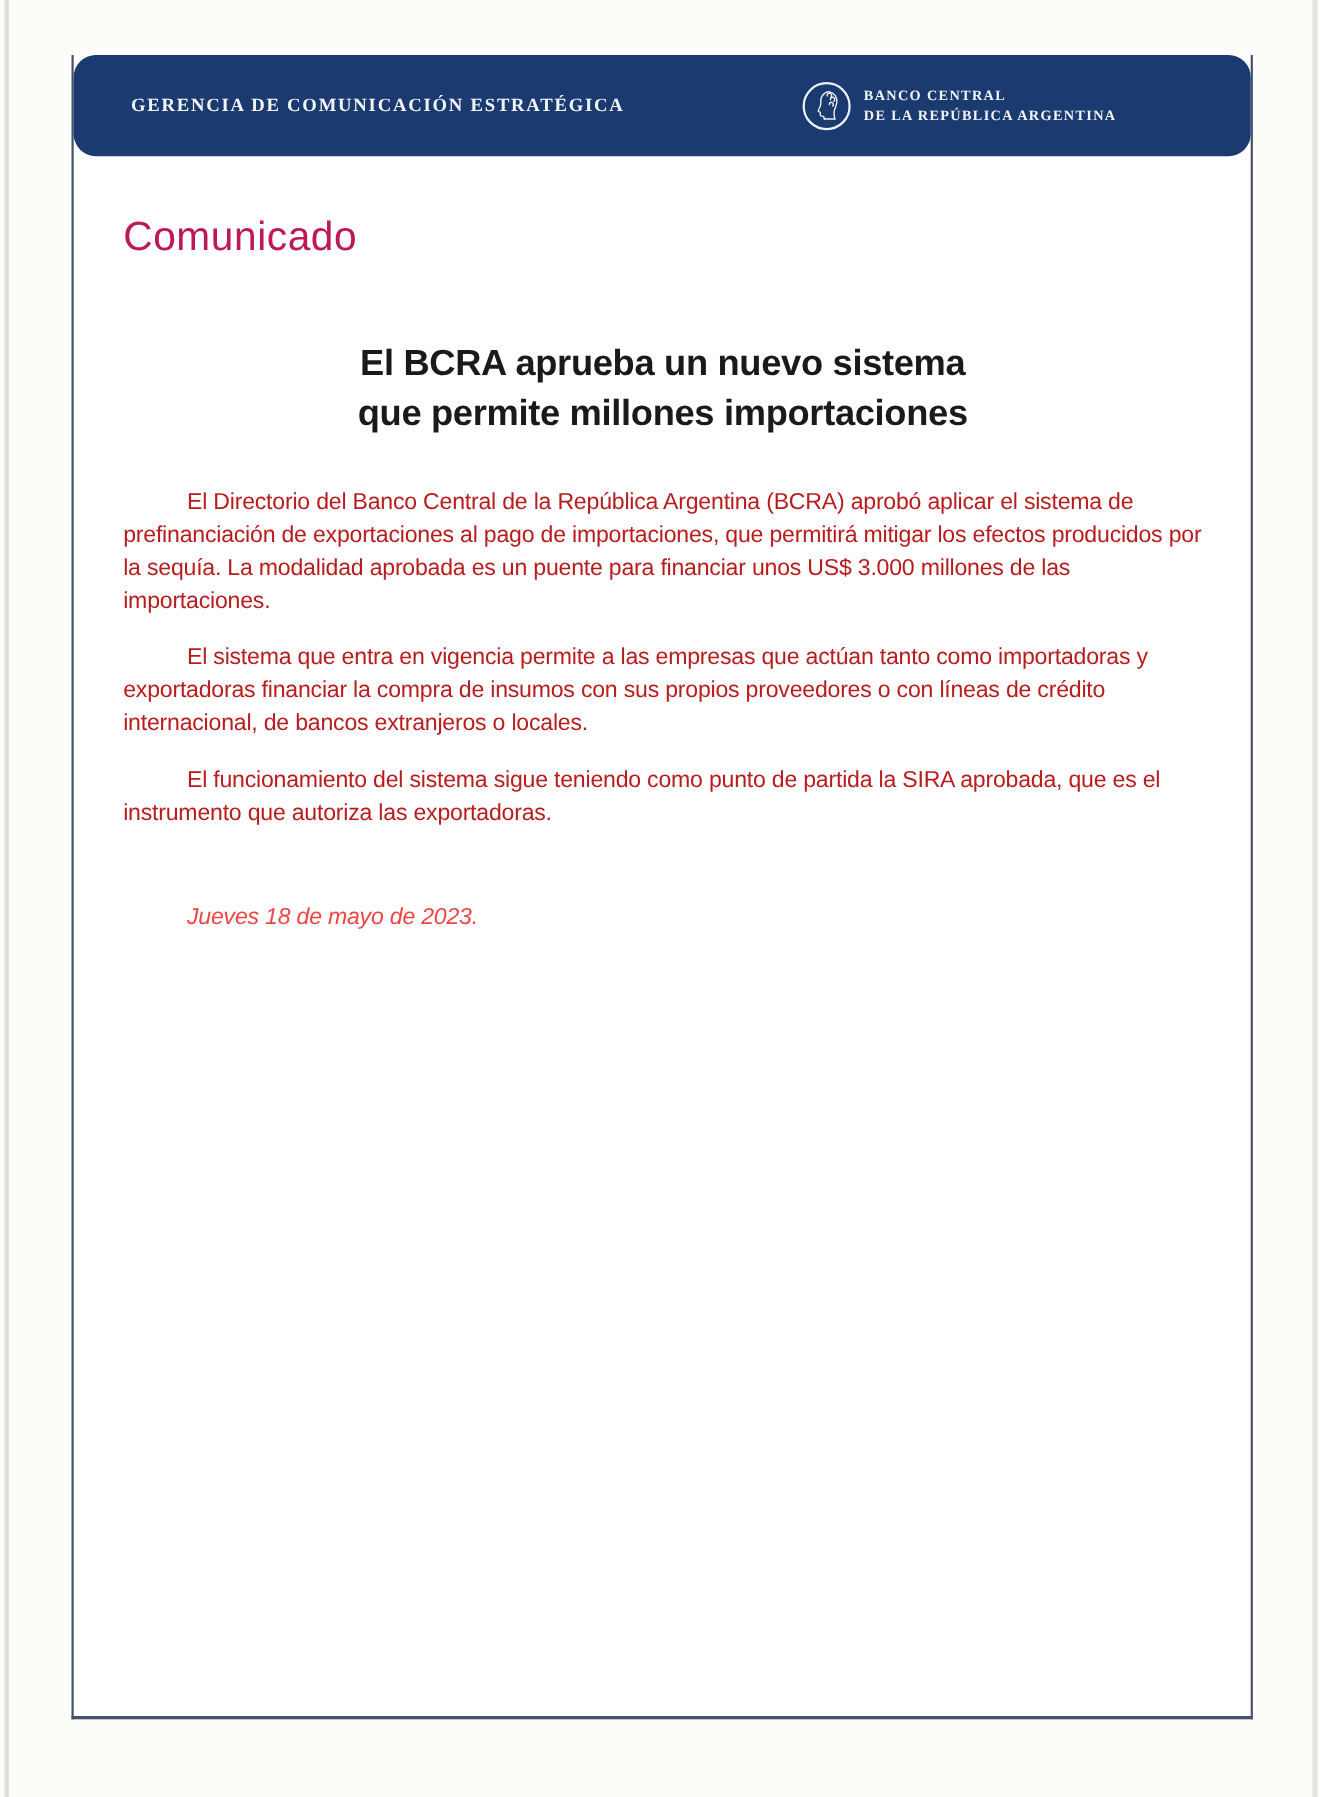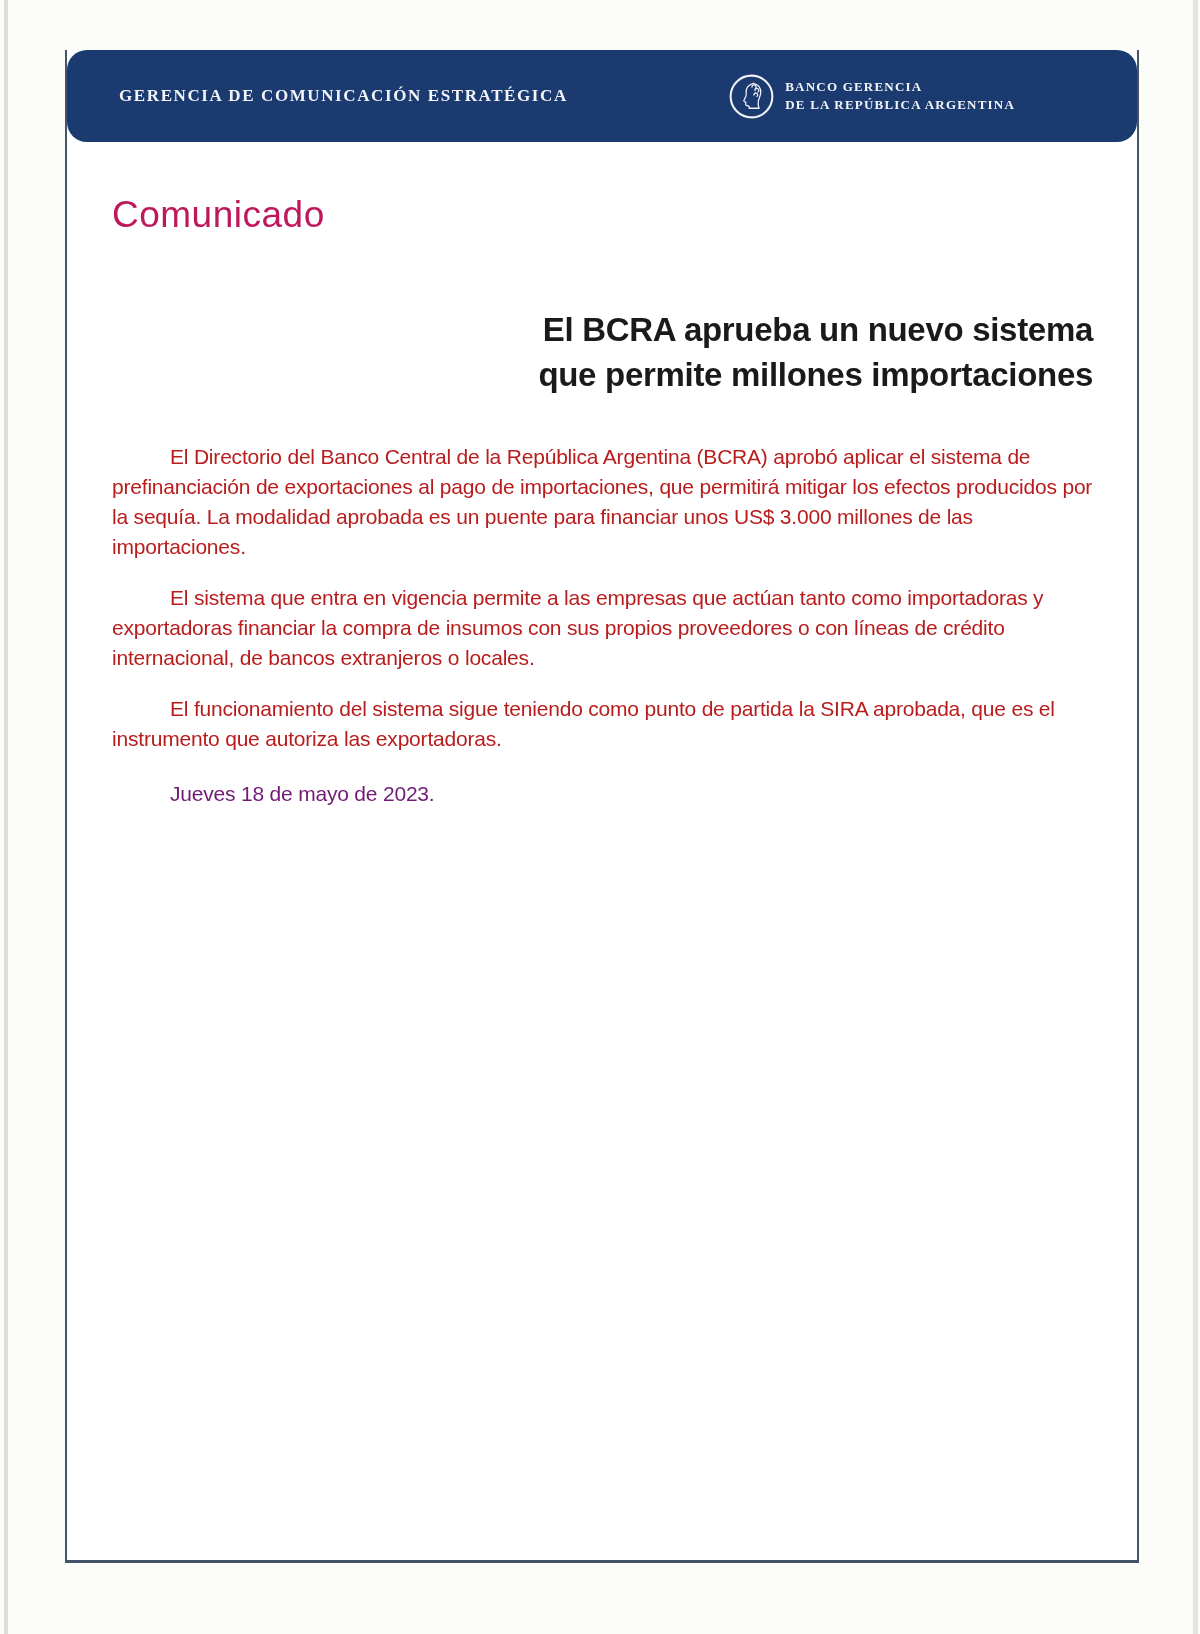--- a/index.html
+++ b/index.html
@@ -69,42 +69,43 @@
     color: #2b2b2b;
   }
   .kicker {
     font-size: 37px;
     font-weight: 500;
     color: #be185d;
     letter-spacing: 0.5px;
   }
   .main-title {
     margin-top: 72px;
-    text-align: right;
+    text-align: center;
     font-size: 33px;
     font-weight: bold;
     color: #1a1a1a;
     line-height: 1.36;
     letter-spacing: -0.3px;
   }
   .main-title span { display: block; }
   .paragraphs { margin-top: 44px; }
   .paragraphs p {
     font-size: 21px;
     line-height: 1.43;
     letter-spacing: -0.2px;
     text-indent: 58px;
     margin-bottom: 21px;
     color: #b91c1c;
   }
   .date-line {
-    margin-top: 28px;
+    margin-top: 68px;
     font-size: 21px;
+    font-style: italic;
     text-indent: 58px;
-    color: #701a75;
+    color: #ef4444;
     letter-spacing: -0.2px;
   }
 </style>
 </head>
 <body>
 
 <div class="edge-strip left"></div>
 <div class="edge-strip right"></div>
 
 <div class="doc-frame">
@@ -119,21 +120,21 @@
         <g fill="none" stroke="#eef1f7" stroke-width="1.3" stroke-linecap="round">
           <path d="M26 10.5 C20.5 11.5 17.6 16.5 18.6 20.8 C19.1 23.4 17.4 25.6 16.4 27.6 C15.9 28.7 16.5 29.4 17.5 29.4 C18.5 29.4 18.2 30.8 18 31.7 C17.8 32.7 18.8 33.3 20 33.3 C21.2 33.3 21.8 34.3 21.8 36"></path>
           <path d="M26 10.5 C31.4 11.6 34 16 33.4 20.6 C33 24 31.3 26.2 30.9 29.2 C30.6 31.7 31 33.8 31.6 36"></path>
           <path d="M24.5 14.5 a2.1 2.1 0 1 1 3.4 1.3"></path>
           <path d="M27.5 18 a2 2 0 1 1 3.1 1.5"></path>
           <path d="M26.5 22.5 a1.9 1.9 0 1 1 3 1.4"></path>
           <path d="M21.8 36 h9.8"></path>
         </g>
       </svg>
       <div class="logo-text">
-        <div>BANCO GERENCIA</div>
+        <div>BANCO CENTRAL</div>
         <div>DE LA REPÚBLICA ARGENTINA</div>
       </div>
     </div>
   </div>
 
   <div class="doc-body">
     <div class="kicker">Comunicado</div>
 
     <h1 class="main-title">
       <span>El BCRA aprueba un nuevo sistema</span>

